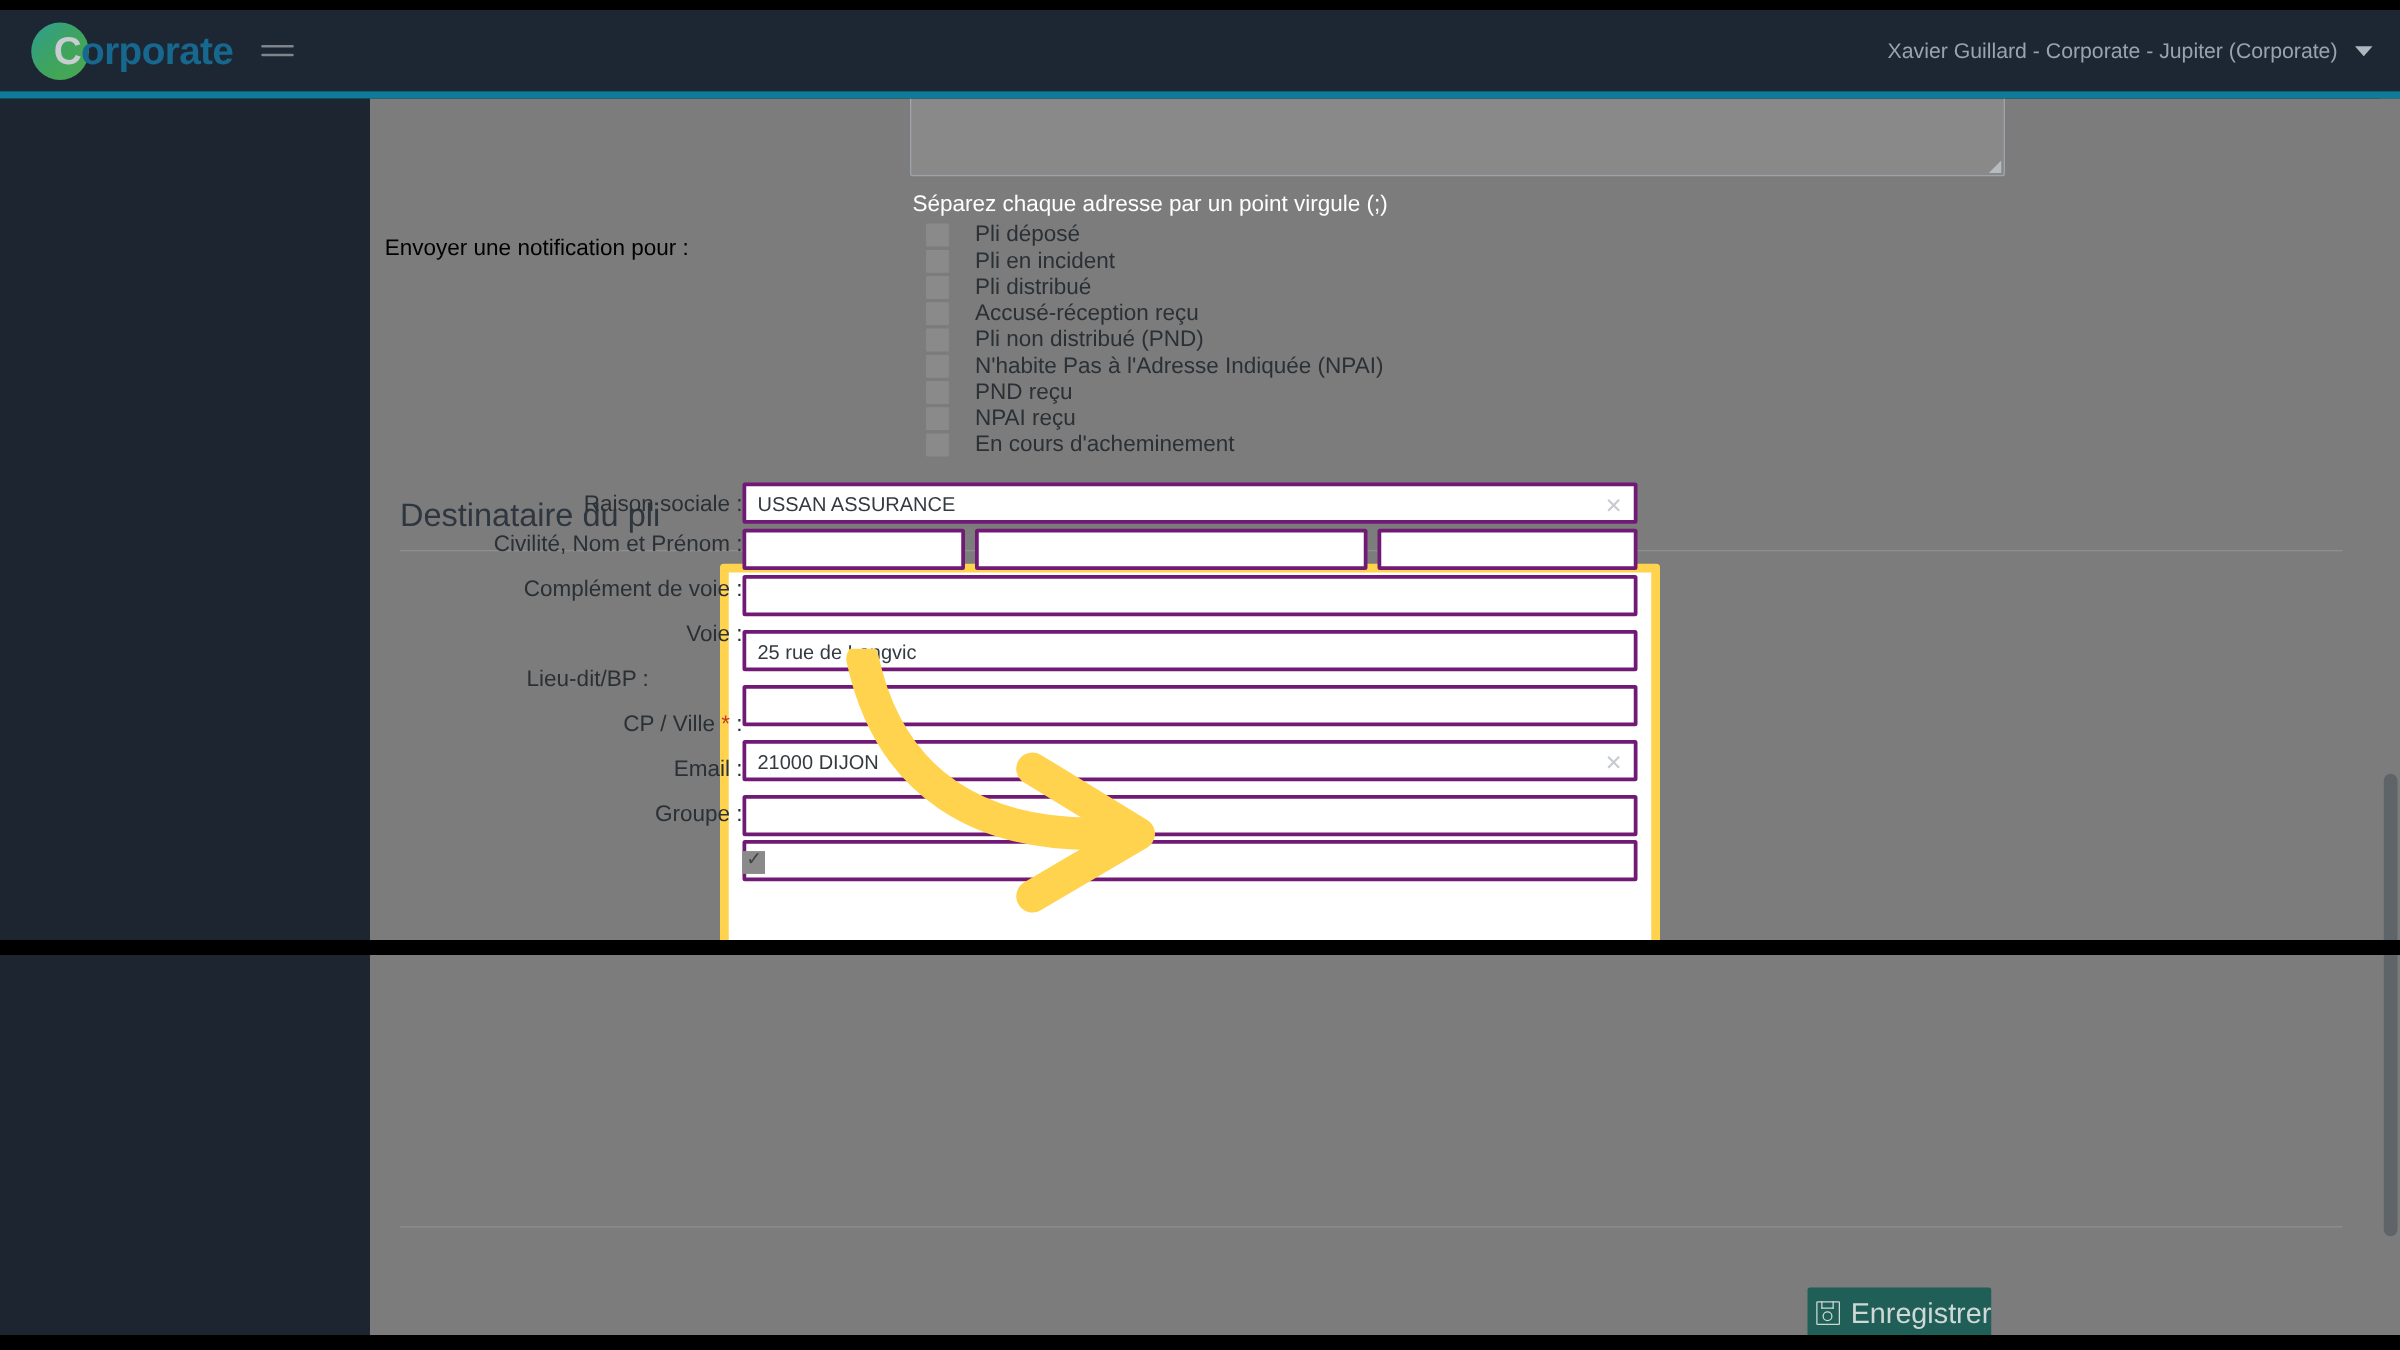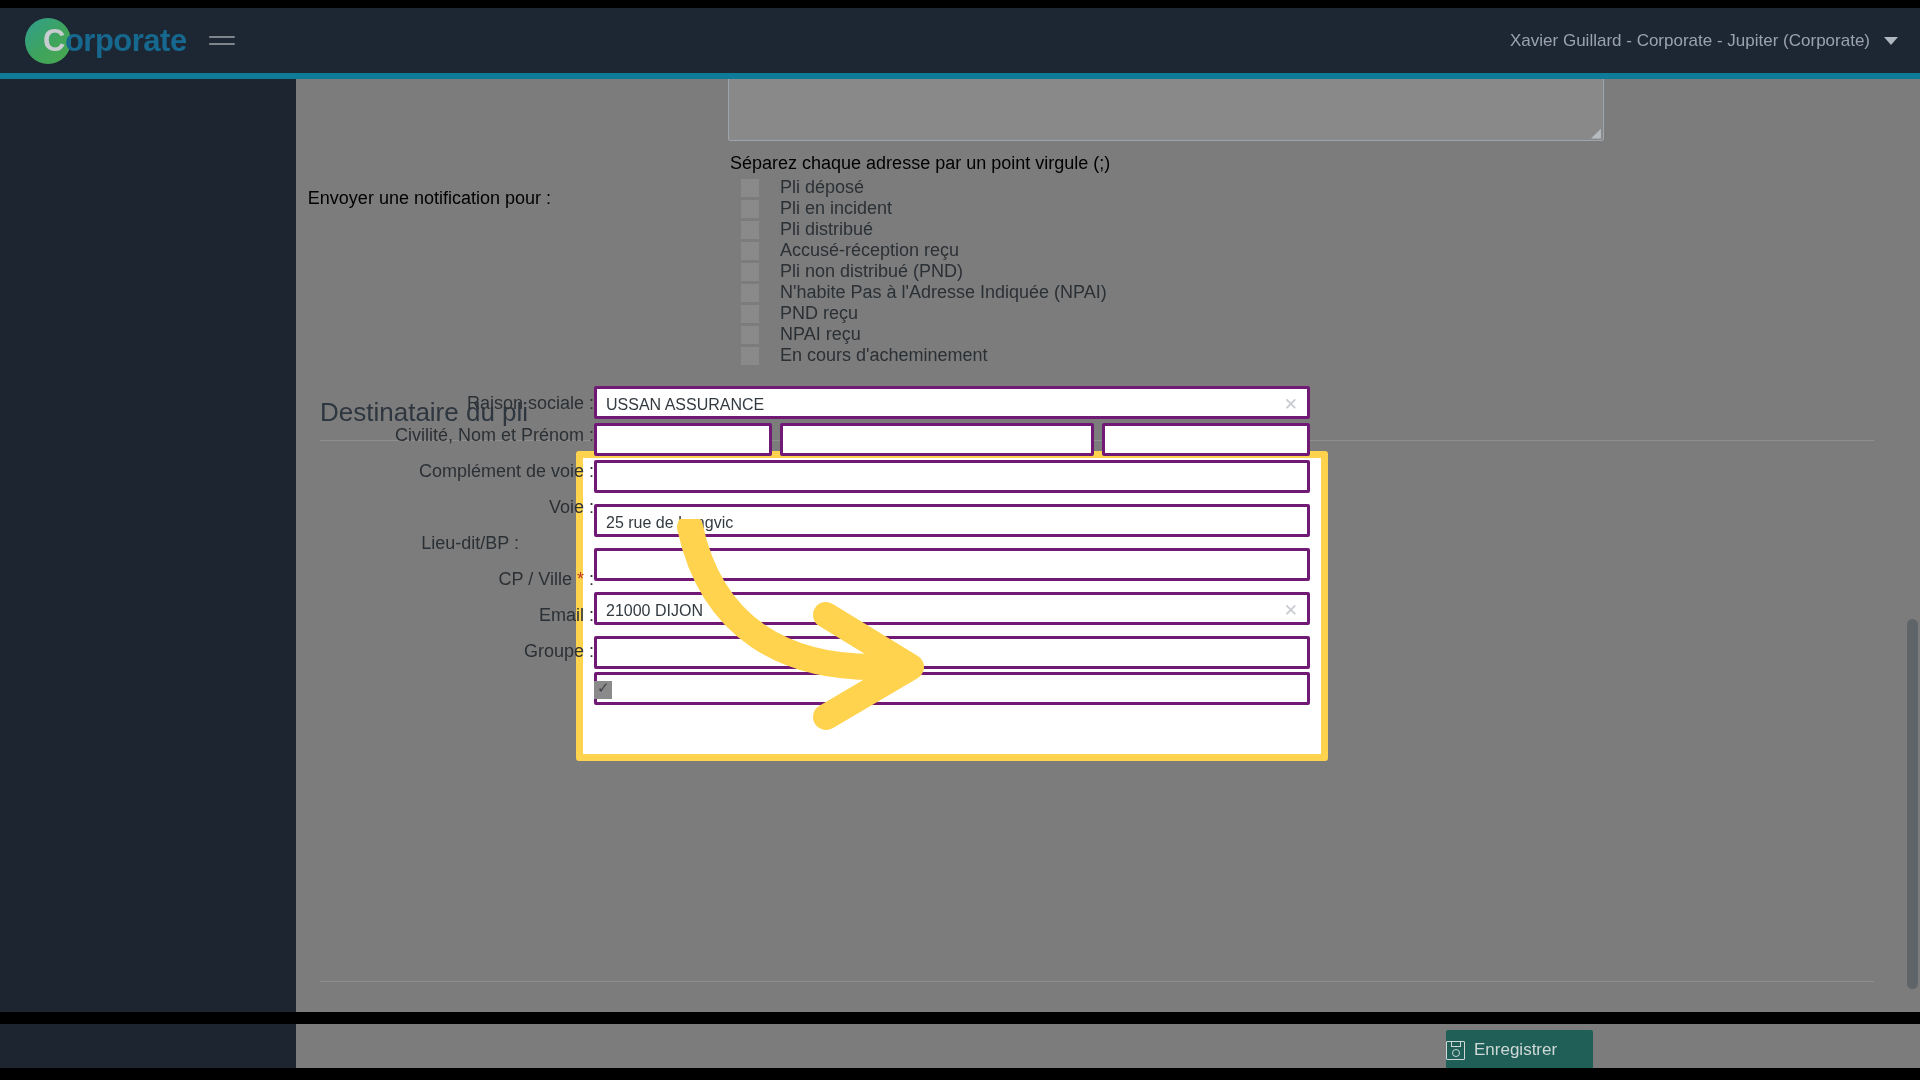--- a/index.html
+++ b/index.html
@@ -5,21 +5,21 @@
 <style>
   * { box-sizing: border-box; margin: 0; padding: 0; }
   html, body {
     width: 1920px; height: 1080px;
     overflow: hidden;
     background: #000;
     font-family: "Liberation Sans", sans-serif;
   }
   .screen {
     position: relative;
-    width: 1920px; height: 1024px;
+    width: 1920px; height: 764px;
     background: #000;
     text-decoration: underline;
   }
 
   
   .top-strip {
     position: absolute; left: 0; top: 0; width: 1920px; height: 8px;
     background: #000;
   }
 
@@ -100,21 +100,21 @@
     border-radius: 2px;
   }
   .resize-grip {
     position: absolute; right: 2px; bottom: 1px;
     width: 13px; height: 13px;
     color: #b6bbc0; font-size: 13px; line-height: 13px;
     text-align: right;
   }
   .hint-text {
     position: absolute; left: 434px; top: 74px;
-    font-size: 18px; color: #000000;
+    font-size: 18px; color: #ffffff;
   }
 
   
   .notif-label {
     position: absolute; right: 1345px; top: 109px;
     font-size: 18px; color: #000000; white-space: nowrap;
   }
   .notif-list {
     position: absolute; left: 432px; top: 98px;
   }
@@ -187,22 +187,22 @@
   .footer-rule {
     position: absolute; left: 24px; top: 902px;
     width: 1554px; height: 1px; background: #8f8f8f;
   }
   .btn-save {
     position: absolute; left: 1150px; top: 951px;
     width: 147px; height: 40px;
     background: #1f5f57;
     color: #cfd8d6;
     border: none; border-radius: 2px;
-    display: flex; align-items: center; justify-content: flex-start; gap: 9px;
-    font-size: 17px;
+    display: flex; align-items: center; justify-content: flex-end; gap: 9px;
+    font-size: 23px;
     cursor: pointer;
     font-family: "Liberation Sans", sans-serif;
   }
   .save-icon {
     width: 19px; height: 19px;
     border: 1.6px solid #cfd8d6; border-radius: 1px;
     position: relative; flex: none;
   }
   .save-icon::before {
     content: ""; position: absolute; left: 3.5px; top: -1px;

